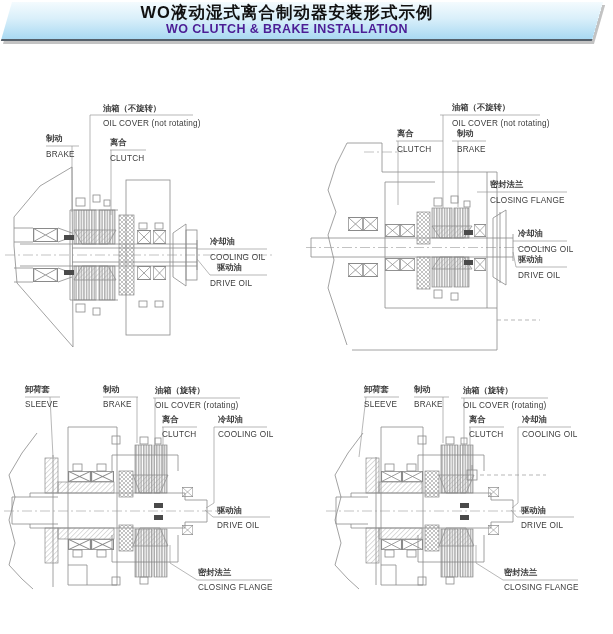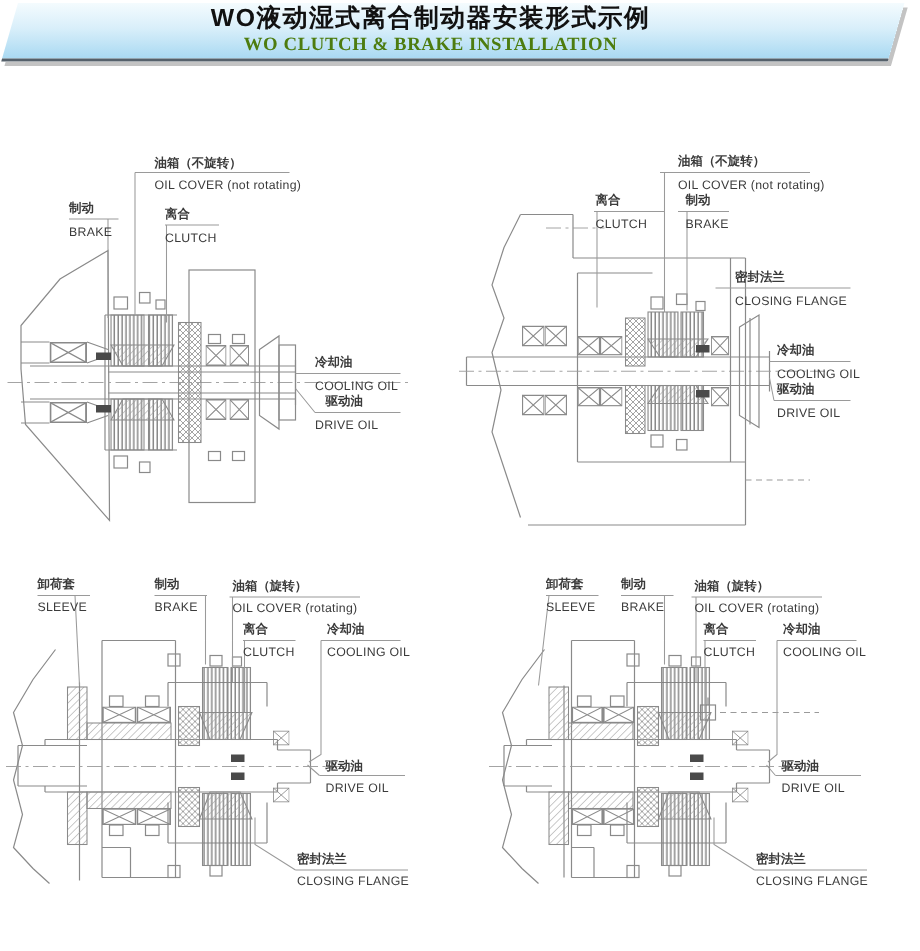--- a/index.html
+++ b/index.html
@@ -6,21 +6,21 @@
   .page{position:relative;width:613px;height:634px;background:#fff;overflow:hidden;
         font-family:"Liberation Sans",sans-serif;}
   
   .banner-skew{position:absolute;left:12px;top:2px;width:591px;height:37px;
     background:linear-gradient(180deg,#f4fbfe 0%,#d9effa 45%,#a9d9f2 100%);
     border-bottom:2px solid #55606a;
     transform:skewX(-16deg);transform-origin:top left;
     box-shadow:3px 3px 0 #c3c3c3;}
   .banner-text{position:absolute;left:16px;top:3px;width:486px;text-align:center;line-height:1.15;margin-left:28px;}
   .t-zh{font-size:16.5px;font-weight:bold;color:#111;letter-spacing:1px;}
-  .t-en{font-size:12.5px;color:#4d7c0f;letter-spacing:0.4px;font-weight:bold;font-family:Liberation Serif, serif;}
+  .t-en{font-size:12.5px;color:#4c1d95;letter-spacing:0.4px;font-weight:bold;}
   
   svg.diag{position:absolute;overflow:visible;}
   #d-tl{left:0;top:60px;}
   #d-tr{left:306px;top:60px;}
   #d-bl{left:0;top:375px;}
   #d-br{left:306px;top:375px;}
   .ln{stroke:#8a8a8a;stroke-width:0.8;fill:none;}
   .ld{stroke:#9a9a9a;stroke-width:0.7;fill:none;}
   .cl{stroke:#9a9a9a;stroke-width:0.6;fill:none;stroke-dasharray:10 3 2 3;}
   .dsh{stroke:#9a9a9a;stroke-width:0.7;fill:none;stroke-dasharray:4 3;}

